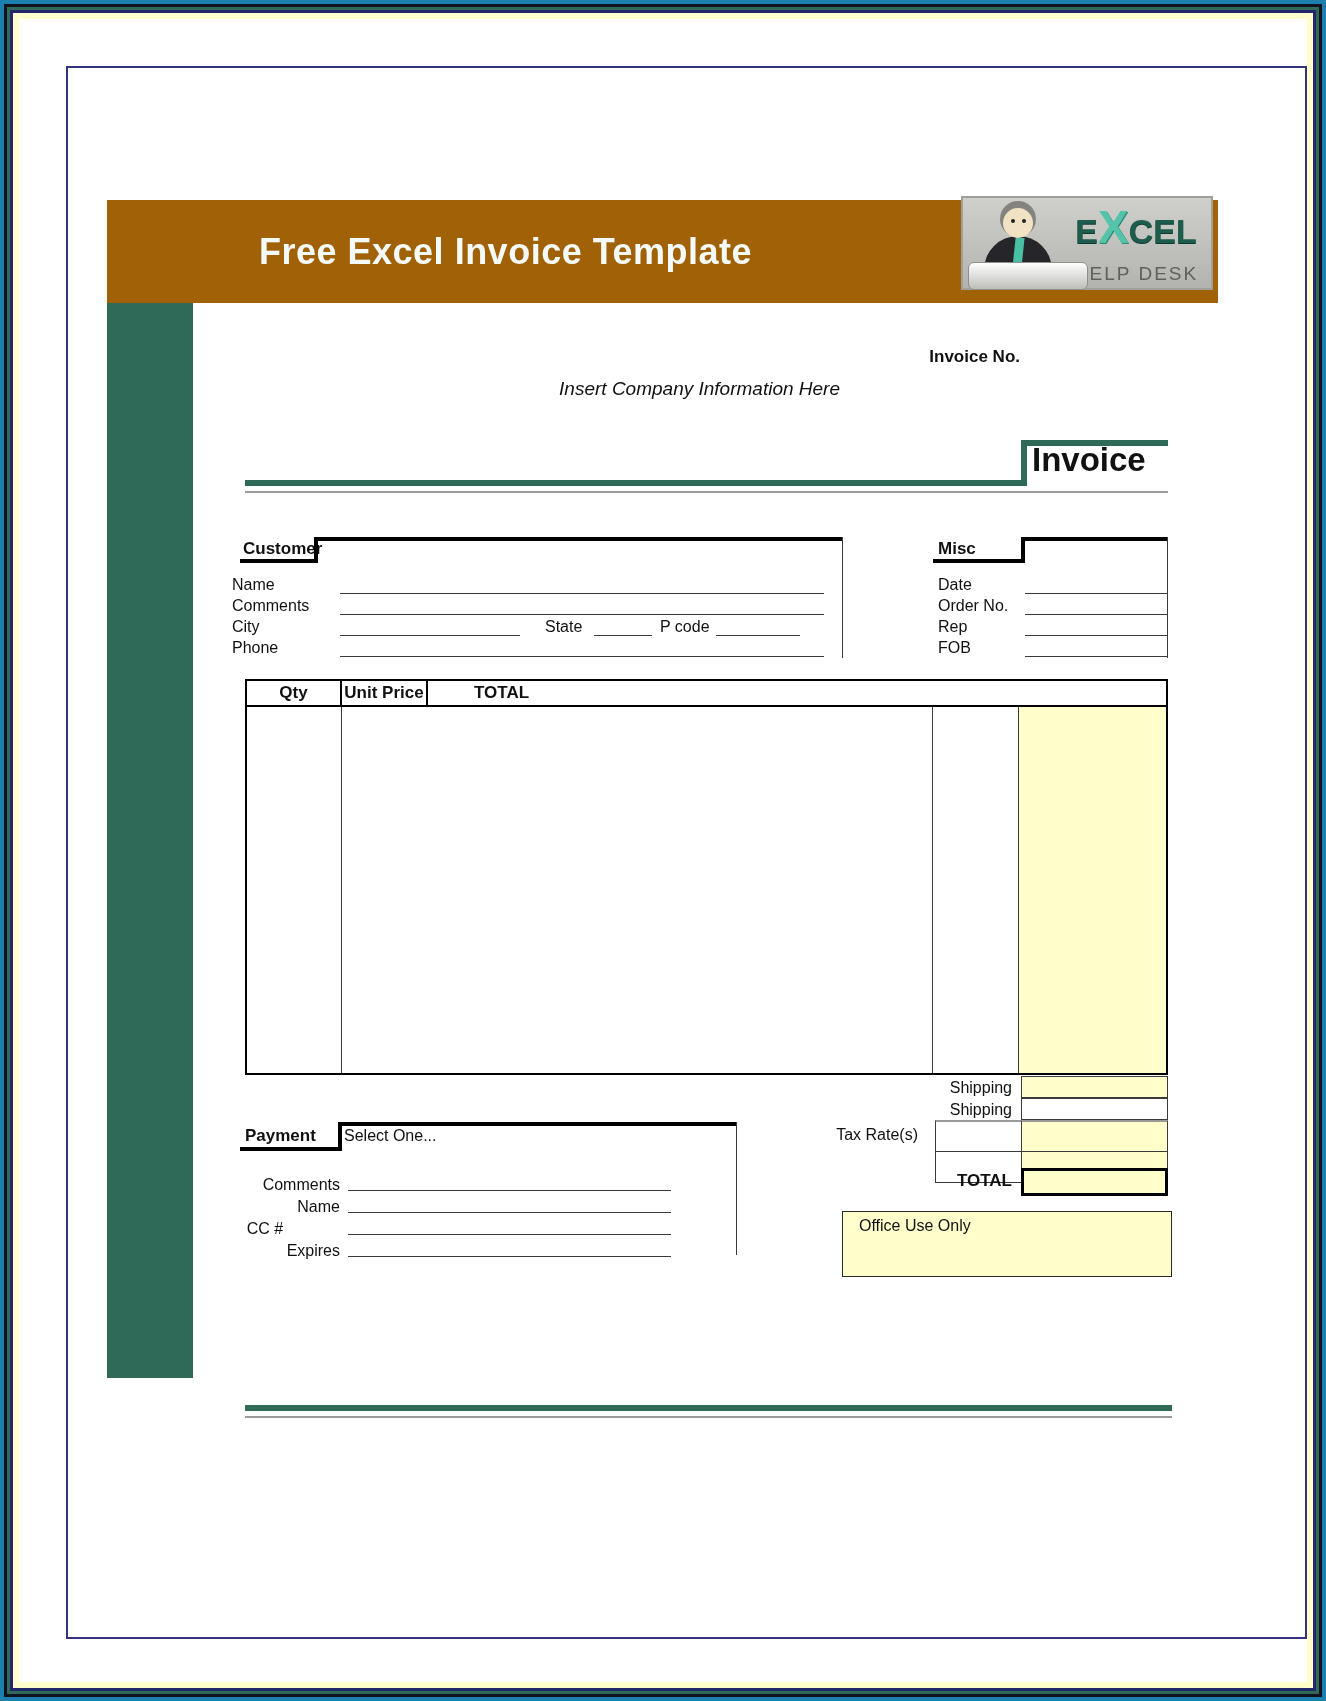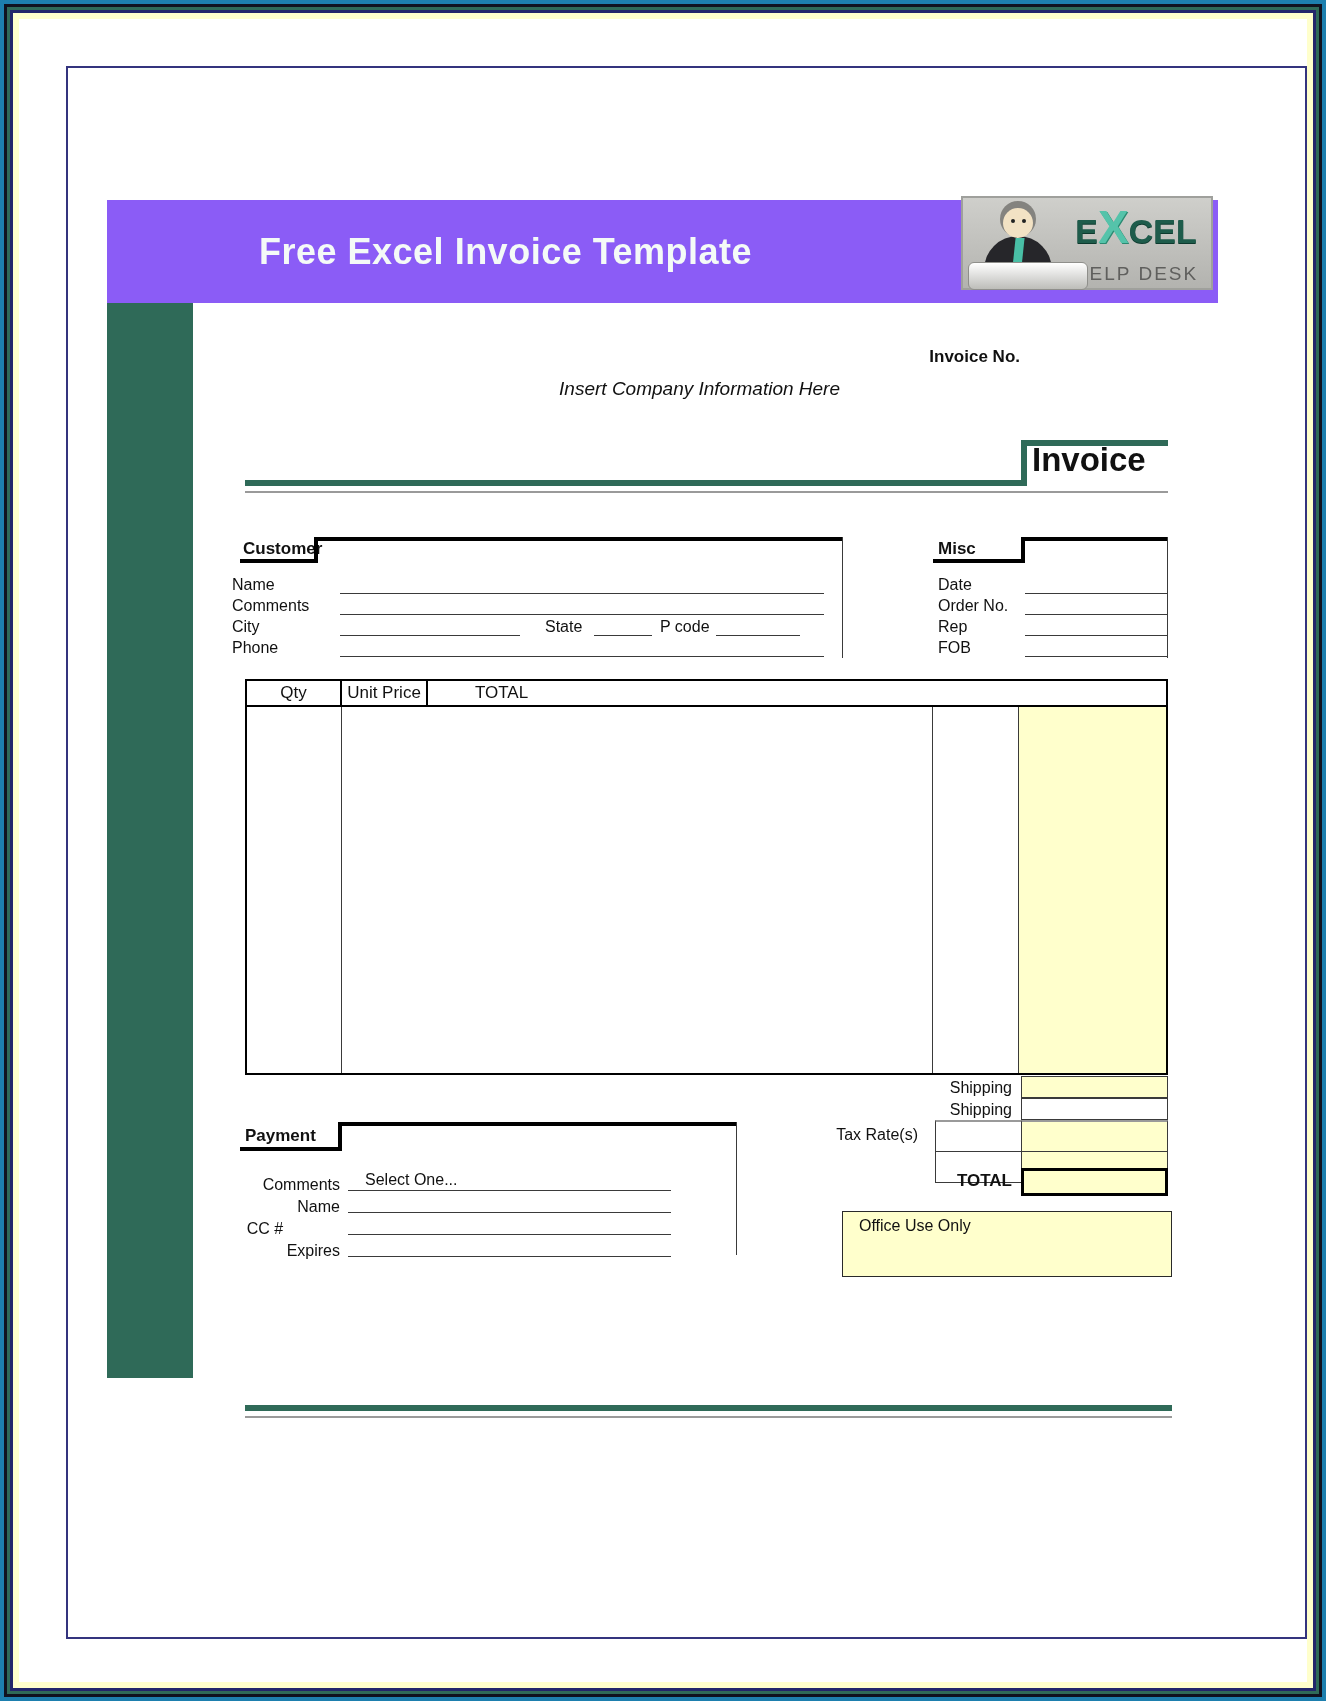--- a/index.html
+++ b/index.html
@@ -15,39 +15,39 @@
   }
   .inner-frame{position:absolute;left:66px;top:66px;right:19px;bottom:62px;border:2px solid #34347e;}
   .line{position:absolute;background:#3a3a3a;height:1px;}
   .thickline{position:absolute;background:#000;}
   .greenline{position:absolute;background:#2f6a58;}
   .grayline{position:absolute;background:#9a9a9a;}
   .lbl{position:absolute;font-size:16px;line-height:18px;white-space:nowrap;}
   .lbl-r{text-align:right;}
   .heading{position:absolute;font-size:17px;font-weight:bold;white-space:nowrap;}
   .italic{font-style:italic;}
-  .banner{position:absolute;left:107px;top:200px;width:1111px;height:103px;background:#8b5cf6;display:flex;align-items:center;}
+  .banner{position:absolute;left:107px;top:200px;width:1111px;height:103px;background:#a16207;display:flex;align-items:center;}
   .banner-title{color:#f4faf7;font-size:36px;font-weight:bold;padding-left:152px;letter-spacing:.5px;}
   .left-strip{position:absolute;left:107px;top:303px;width:86px;height:1075px;background:#2f6a58;}
   .logo{position:absolute;left:961px;top:196px;width:252px;height:94px;background:linear-gradient(180deg,#cfcfcb,#b3b3af);border:2px solid #9fa09c;box-sizing:border-box;}
   .logo-text{position:absolute;left:98px;top:6px;width:150px;text-align:center;}
   .logo-word{font-weight:bold;line-height:46px;}
   .logo-e,.logo-cel{font-size:34px;color:#1e5c4b;text-shadow:0 1px 0 #0d3a2e;}
   .logo-x{font-size:46px;color:#55c3aa;text-shadow:1px 1px 0 #2a8a72;}
   .logo-sub{font-size:19px;color:#5f5f5d;letter-spacing:2px;margin-top:2px;}
   .person-hair{position:absolute;left:1000px;top:201px;width:36px;height:36px;border-radius:50%;background:#84837f;}
   .person-face{position:absolute;left:1003px;top:208px;width:30px;height:30px;border-radius:50%;background:#f2e2c4;}
   .person-eye{position:absolute;width:4px;height:4px;border-radius:50%;background:#222;}
   .person-suit{position:absolute;left:984px;top:236px;width:68px;height:42px;border-radius:34px 34px 0 0;background:#26262a;}
   .person-tie{position:absolute;left:1014px;top:238px;width:9px;height:30px;background:#49bfa6;transform:skewX(-6deg);}
   .person-desk{position:absolute;left:968px;top:262px;width:118px;height:26px;border-radius:6px;background:linear-gradient(180deg,#ffffff,#bdbdb9);border:1px solid #8f8f8b;}
   .title-invoice{position:absolute;left:1032px;top:442px;font-size:33px;font-weight:bold;line-height:36px;}
   .items-table{position:absolute;left:245px;top:679px;width:923px;height:396px;border:2px solid #000;box-sizing:border-box;}
   .thead{display:flex;height:24px;border-bottom:2px solid #000;}
-  .th{font-size:17px;font-weight:normal;text-align:center;line-height:23px;box-sizing:border-box;}
+  .th{font-size:17px;font-weight:bold;text-align:center;line-height:23px;box-sizing:border-box;}
   .tbody{position:absolute;left:0;top:26px;right:0;bottom:0;display:flex;}
   .tb-col{box-sizing:border-box;height:100%;}
   .cell{position:absolute;box-sizing:border-box;border:1px solid #3a3a3a;background:#fff;}
   .cell-yellow{background:#ffffcc;}
   .office-box{position:absolute;left:842px;top:1211px;width:330px;height:66px;background:#ffffcc;border:1px solid #2a2a2a;box-sizing:border-box;padding:5px 16px;font-size:16px;}
   .fineprint-box{position:absolute;left:245px;top:1298px;width:927px;height:83px;border:1px solid #555;box-sizing:border-box;display:flex;align-items:center;justify-content:center;font-size:19px;}
 </style>
 </head>
 <body>
 
@@ -142,21 +142,21 @@
   <div class="cell cell-yellow" style="left:1021px;top:1151px;width:147px;height:32px;"></div>
 
   <div class="lbl lbl-r" style="left:862px;top:1172px;width:150px;font-weight:bold;font-size:17px;">TOTAL</div>
   <div class="cell cell-yellow" style="left:1021px;top:1168px;width:147px;height:28px;border:3px solid #000;"></div>
 
   <div class="heading" style="left:245px;top:1126px;">Payment</div>
   <div class="thickline" style="left:240px;top:1147px;width:100px;height:4px;"></div>
   <div class="thickline" style="left:338px;top:1122px;width:4px;height:29px;"></div>
   <div class="thickline" style="left:338px;top:1122px;width:399px;height:4px;"></div>
   <div class="line" style="left:736px;top:1122px;width:1px;height:133px;"></div>
-  <div class="lbl" style="left:365px;top:1127px;margin-top:44px;">Select One...</div>
+  <div class="lbl" style="left:344px;top:1127px;">Select One...</div>
 
   <div class="lbl lbl-r" style="left:190px;top:1176px;width:150px;">Comments</div>
   <div class="line" style="left:348px;top:1190px;width:323px;"></div>
   <div class="lbl lbl-r" style="left:190px;top:1198px;width:150px;">Name</div>
   <div class="line" style="left:348px;top:1212px;width:323px;"></div>
   <div class="lbl lbl-r" style="left:190px;top:1220px;width:150px;text-align:center;">CC #</div>
   <div class="line" style="left:348px;top:1234px;width:323px;"></div>
   <div class="lbl lbl-r" style="left:190px;top:1242px;width:150px;">Expires</div>
   <div class="line" style="left:348px;top:1256px;width:323px;"></div>
 

